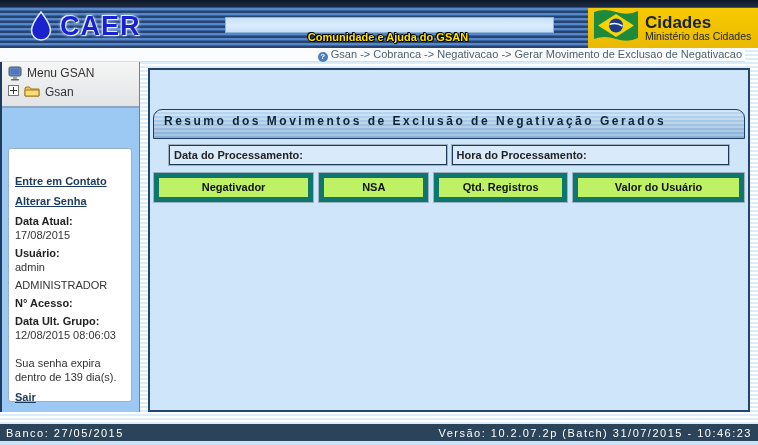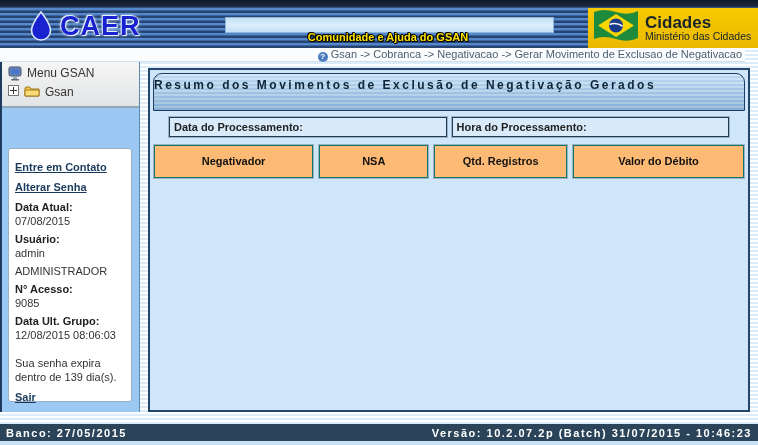--- a/index.html
+++ b/index.html
@@ -41,44 +41,44 @@
   .menubox{position:absolute;left:0;top:0;width:137px;height:46px;
     background:linear-gradient(180deg,#f5f5f5,#e2e4e6);border-bottom:2px solid #8fa6ba;box-sizing:border-box;
     padding:4px 0 0 6px;}
   .menurow{display:flex;align-items:flex-start;gap:5px;height:19px;font-size:12px;color:#333;}
   .plusbox{width:9px;height:9px;background:#fff;border:1px solid #777;position:relative;flex:0 0 auto;}
   .plusbox:before,.plusbox:after{content:"";position:absolute;background:#333;}
   .plusbox:before{left:1px;right:1px;top:4px;height:1px;}
   .plusbox:after{top:1px;bottom:1px;left:4px;width:1px;}
   .userbox{position:absolute;left:6px;top:86px;width:124px;height:254px;background:#fff;
     border:1px solid #9ab0c4;border-radius:3px;box-sizing:border-box;
-    padding:11px 6px;font-size:11px;line-height:14px;color:#333;}
+    padding:25px 6px;font-size:11px;line-height:14px;color:#333;}
   .ulink{font-weight:bold;color:#1a3a5c;text-decoration:underline;cursor:pointer;display:block;margin-bottom:6px;}
   .ugroup{margin-bottom:4px;}
   .ulabel{font-weight:bold;color:#222;}
   .unotice{margin:14px 0 6px 0;}
   
   .panel{position:absolute;left:148px;top:68px;width:602px;height:344px;
     background:#cfe6fa;border:2px solid #24466b;box-sizing:border-box;padding:3px;}
-  .ptitle{height:38px;border:1px solid #1f3d5e;border-radius:9px 9px 0 0;
+  .ptitle{height:30px;border:1px solid #1f3d5e;border-radius:9px 9px 0 0;
     background:linear-gradient(180deg,rgba(255,255,255,.30),rgba(10,50,100,.18)),
       repeating-linear-gradient(180deg,#c2dff6 0 2px,#a0c9ee 2px 4px);
     font-size:12px;font-weight:bold;color:#0e2438;letter-spacing:2.5px;
-    line-height:22px;box-sizing:border-box;overflow:hidden;white-space:nowrap;}
+    line-height:22px;padding-left:10px;box-sizing:border-box;overflow:hidden;white-space:nowrap;margin-top:36px;}
   .fieldrow{display:flex;gap:5px;margin-top:6px;padding:0 16px;}
   .fieldcell{flex:1;background:#d9ebfa;border:1px solid #1e3a56;box-shadow:0 0 0 1px #9fb2c2;
     font-size:11px;font-weight:bold;color:#111;padding:2px 4px;line-height:14px;}
   .headrow{display:flex;gap:6px;margin-top:8px;padding:0 1px;}
-  .headcell{background:#fdba74;border:1px solid #0f766e;box-shadow:0 0 0 1px #9fb2c2;
-    font-size:11px;font-weight:bold;color:#111;text-align:center;padding:9px 2px;line-height:13px;box-sizing:border-box;}
+  .headcell{background:#bef264;border:5px solid #0f766e;box-shadow:0 0 0 1px #9fb2c2;
+    font-size:11px;font-weight:bold;color:#111;text-align:center;padding:3px 2px;line-height:13px;box-sizing:border-box;}
   .c0{width:27%;} .c1{width:18.5%;} .c2{width:22.5%;} .c3{width:29%;}
   
   .footer{position:absolute;left:0;top:424px;width:758px;height:17px;background:#2b4459;
     display:flex;justify-content:space-between;align-items:center;padding:0 6px;box-sizing:border-box;
-    font-size:11px;font-weight:bold;color:#fff;letter-spacing:1.5px;}
+    font-size:11px;font-weight:normal;color:#fff;letter-spacing:1.5px;}
   .bottomstrip{position:absolute;left:0;top:441px;width:758px;height:4px;background:#c9e2f6;}
   .icon{display:inline-block;flex:0 0 auto;}
 </style>
 </head>
 <body>
 
 <div class="topbar"></div>
 
 <div class="band"></div>
 
@@ -139,32 +139,31 @@
       </span>
       <span>Gsan</span>
     </div>
   </div>
 
   <div class="userbox">
     <span class="ulink">Entre em Contato</span>
     <span class="ulink">Alterar Senha</span>
     <div class="ugroup">
       <div class="ulabel">Data Atual:</div>
-      <div>07/08/2015</div>
+      <div>17/08/2015</div>
     </div>
     <div class="ugroup">
       <div class="ulabel">Usuário:</div>
       <div>admin</div>
     </div>
     <div class="ugroup">
       <div>ADMINISTRADOR</div>
     </div>
     <div class="ugroup">
       <div class="ulabel">N° Acesso:</div>
-      <div>9085</div>
     </div>
     <div class="ugroup">
       <div class="ulabel">Data Ult. Grupo:</div>
       <div>12/08/2015 08:06:03</div>
     </div>
     <div class="unotice">Sua senha expira dentro de 139 dia(s).</div>
     <span class="ulink">Sair</span>
   </div>
 </div>
 
@@ -179,21 +178,21 @@
     <div class="fieldcell">
       <span class="ulabel">Hora do Processamento:</span>
       <span></span>
     </div>
   </div>
 
   <div class="headrow">
     <div class="headcell c0">Negativador</div>
     <div class="headcell c1">NSA</div>
     <div class="headcell c2">Qtd. Registros</div>
-    <div class="headcell c3">Valor do Débito</div>
+    <div class="headcell c3">Valor do Usuário</div>
   </div>
 </div>
 
 <div class="footer">
   <span>Banco: 27/05/2015</span>
   <span>Versão: 10.2.07.2p (Batch) 31/07/2015 - 10:46:23</span>
 </div>
 <div class="bottomstrip"></div>
 
 </body></html>

